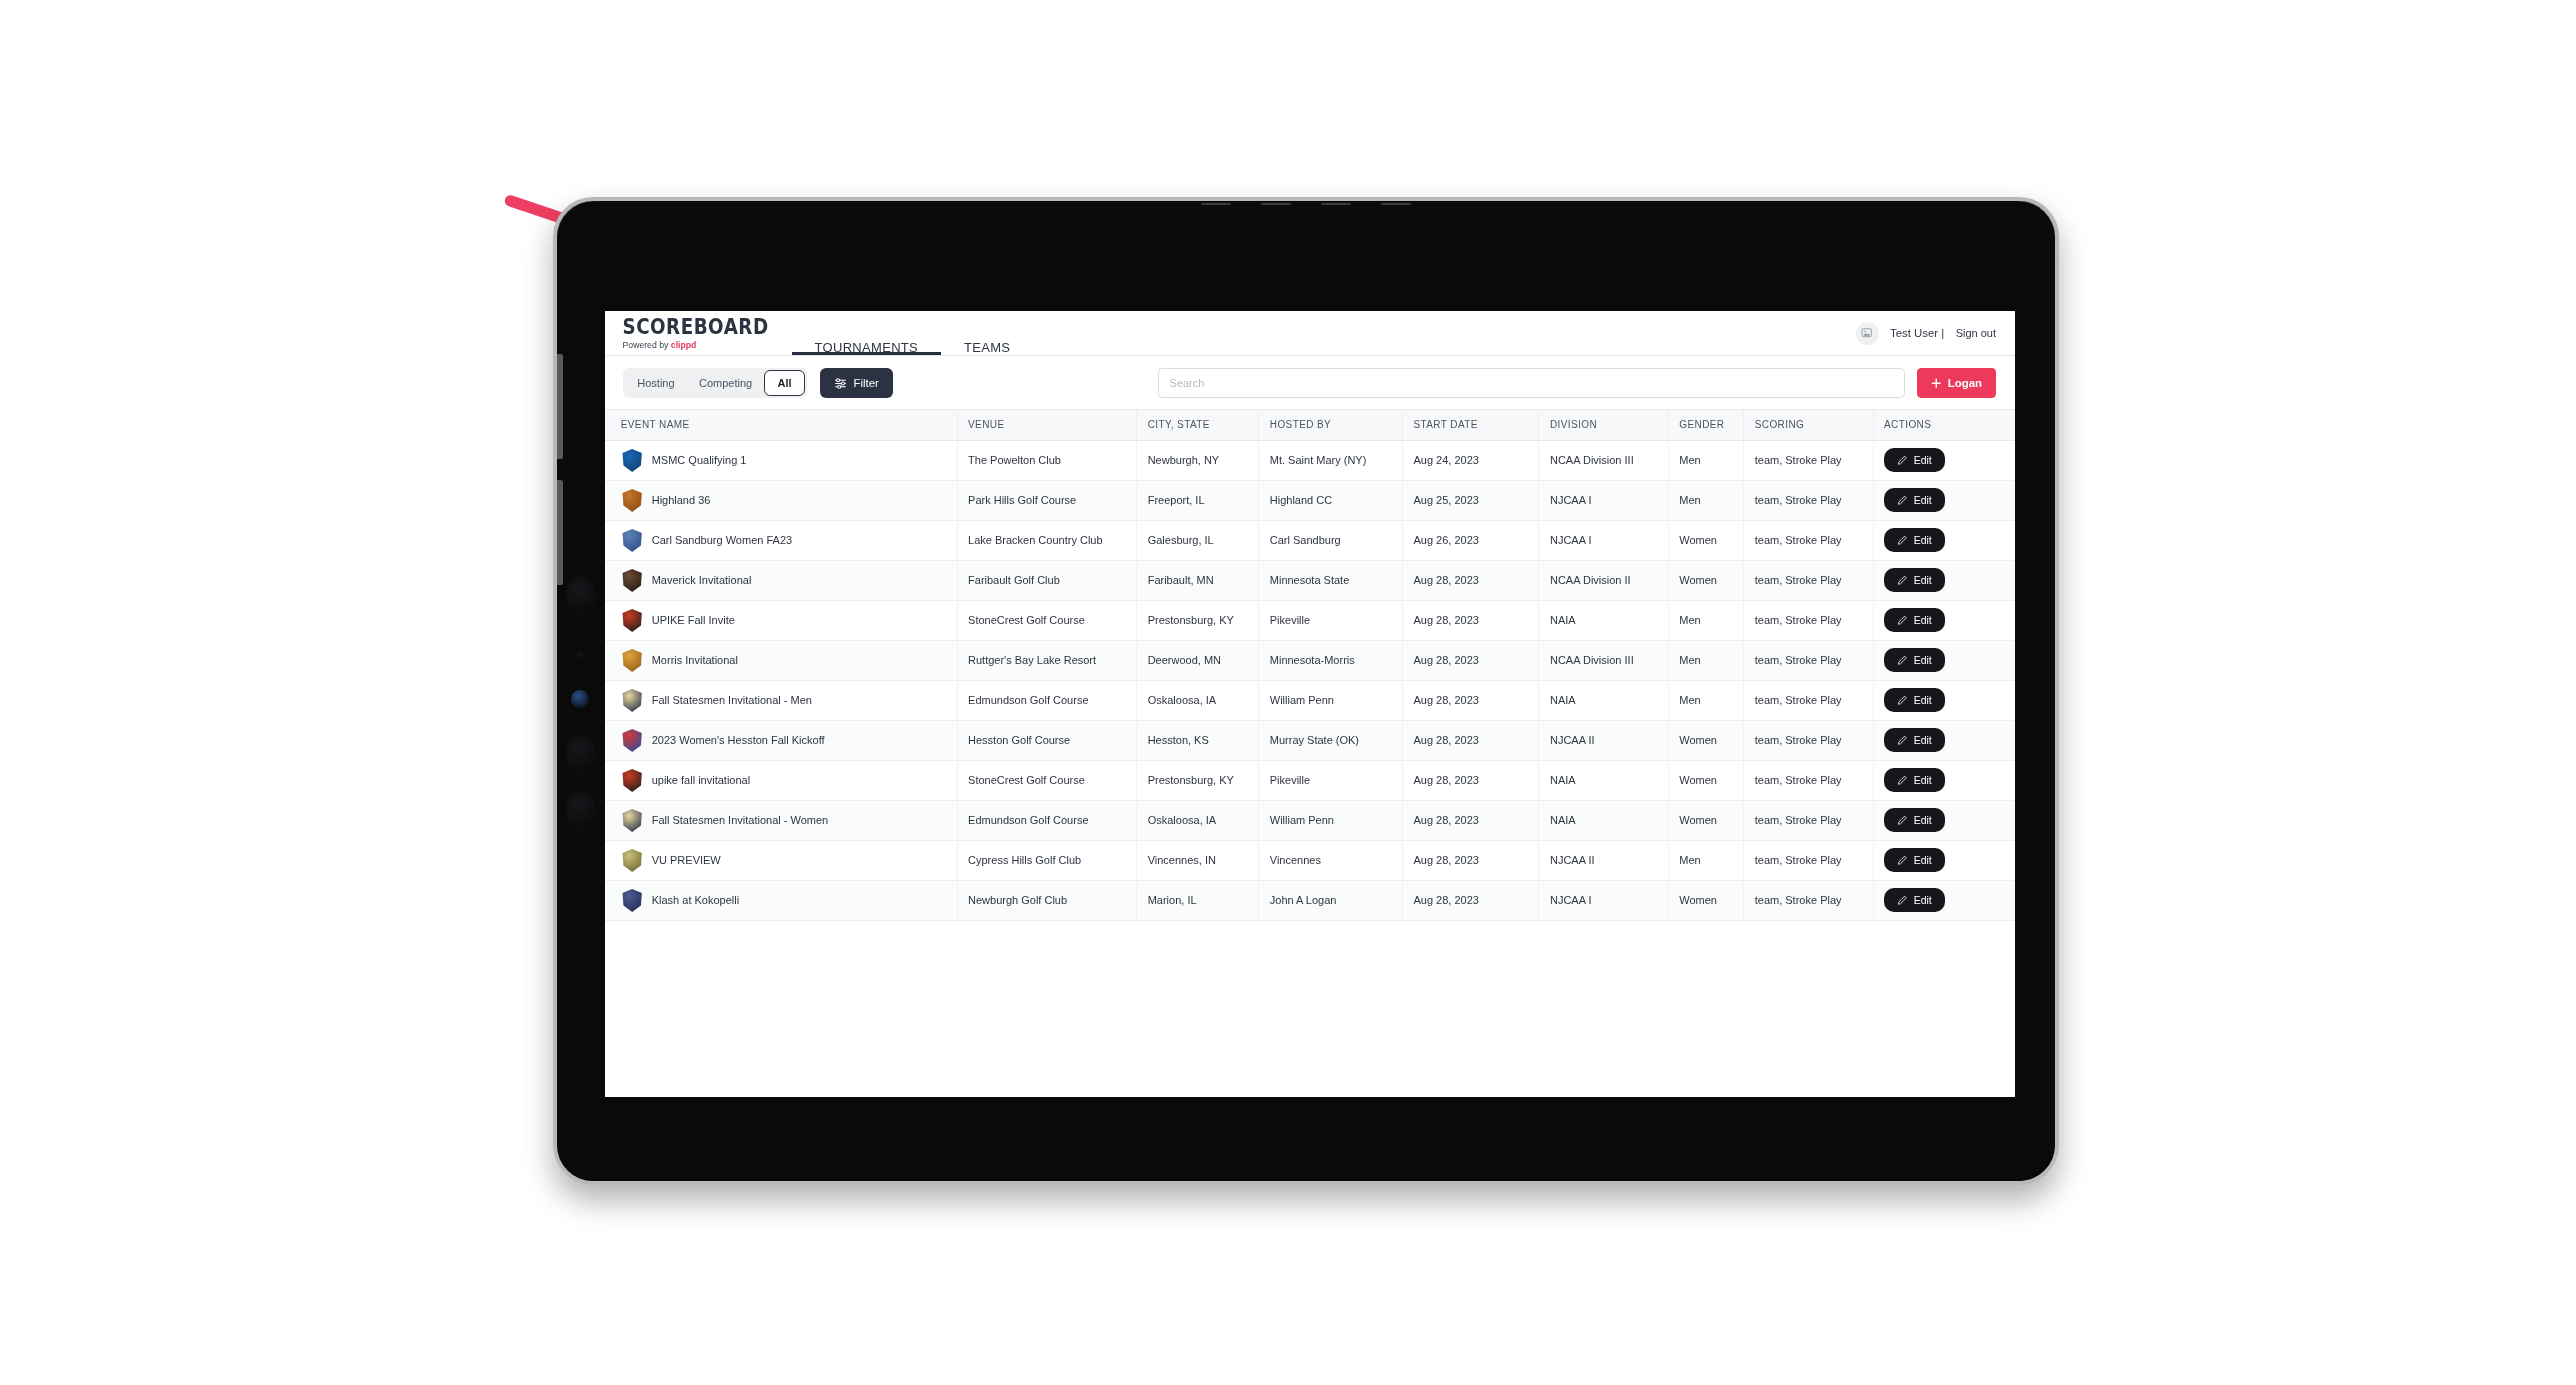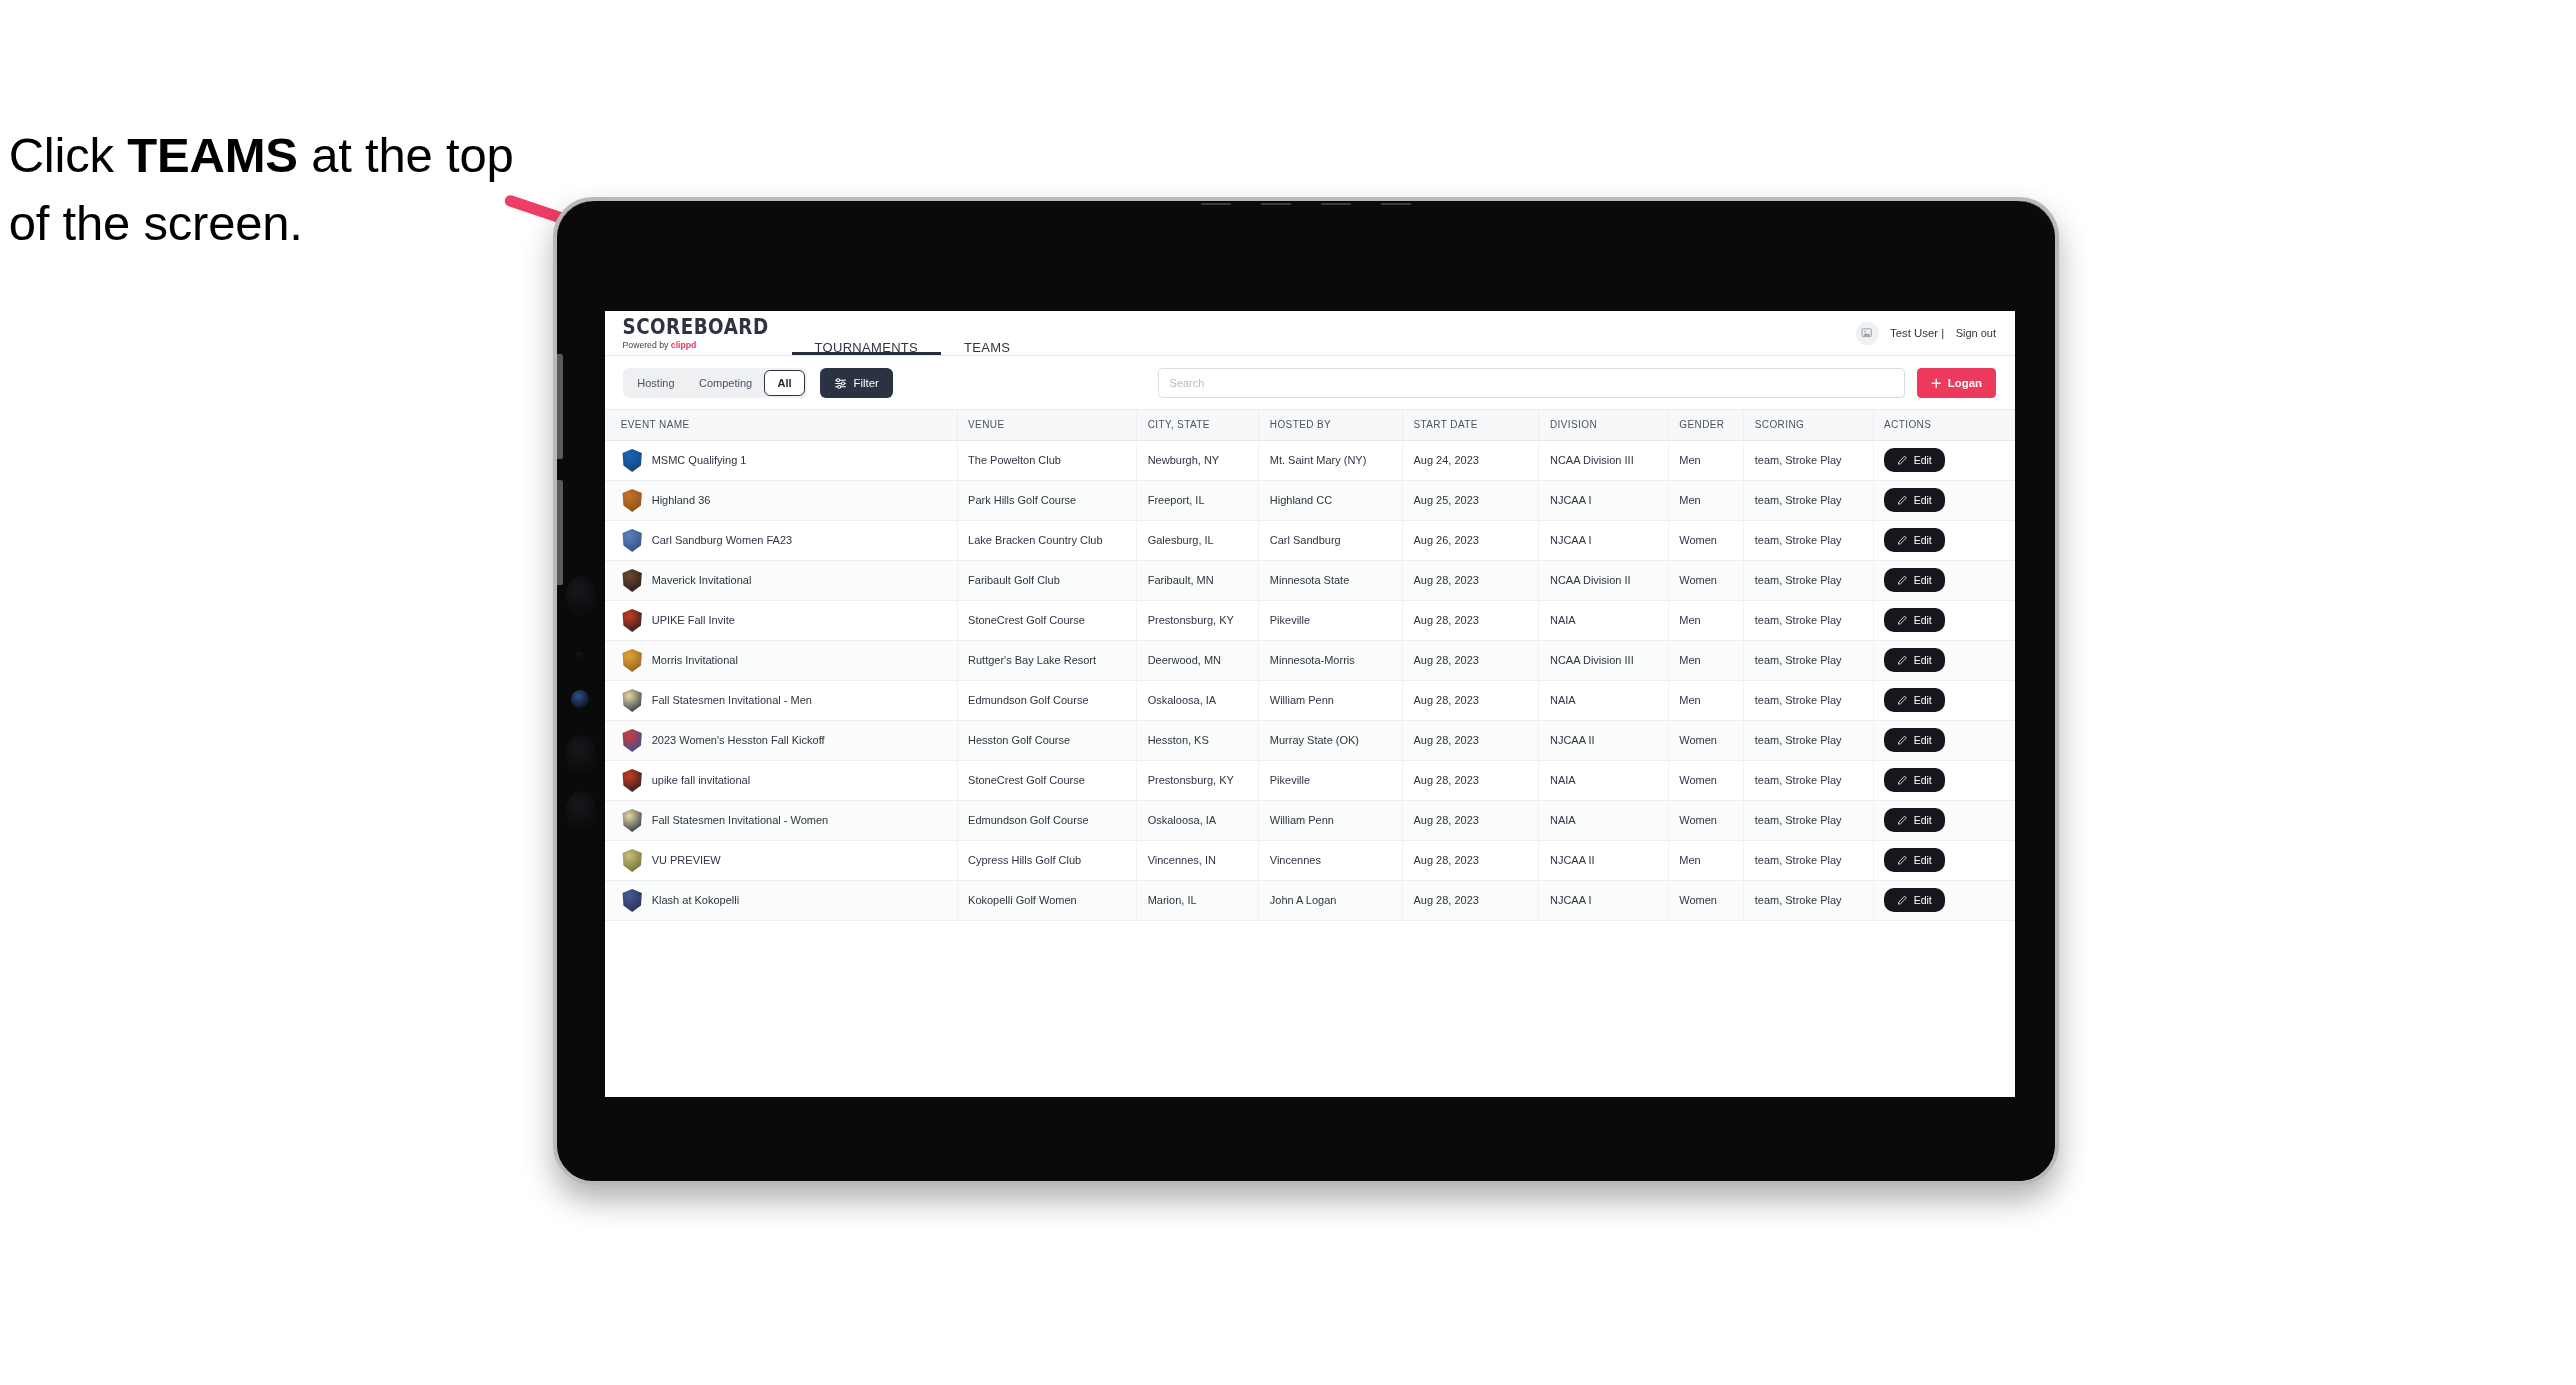--- a/index.html
+++ b/index.html
@@ -206,21 +206,20 @@
   
   col.c1 { width: 196px; } col.c2 { width: 100px; } col.c3 { width: 68px; }
   col.c4 { width: 80px; }  col.c5 { width: 76px; }  col.c6 { width: 72px; }
   col.c7 { width: 42px; }  col.c8 { width: 72px; }  col.c9 { width: 79px; }
 </style>
 </head>
 <body>
 
 <div id="stage">
 
-  <div class="caption"><span>Click </span><b>TEAMS</b><span> at the top of the screen.</span></div>
 
   <svg class="arrow-svg" viewBox="0 0 520 220">
     <line x1="44" y1="40" x2="418" y2="166" stroke="#ef3e63" stroke-width="13" stroke-linecap="round"></line>
     <polygon points="400,120 465,166 398,186 412,162" fill="#ef3e63"></polygon>
     <polygon points="398,122 468,164 396,190" fill="#ef3e63"></polygon>
   </svg>
 
   <div class="tablet">
     <div class="tablet-inner">
       <div class="bezel-speaker">
@@ -562,21 +561,21 @@
                       <span>Edit</span>
                     </button></td>
                 </tr>
                 <tr>
                   <td>
                     <div class="ev-cell">
                       <span class="logo" style="background: radial-gradient(circle at 35% 30%, rgb(74, 90, 147) 0%, rgb(35, 44, 82) 85%); clip-path: polygon(50% 0%, 92% 18%, 88% 72%, 50% 100%, 12% 72%, 8% 18%);"></span>
                       <span>Klash at Kokopelli</span>
                     </div>
                   </td>
-                  <td>Kokopelli Golf Women</td>
+                  <td>Newburgh Golf Club</td>
                   <td>Marion, IL</td>
                   <td>John A Logan</td>
                   <td>Aug 28, 2023</td>
                   <td>NJCAA I</td>
                   <td>Women</td>
                   <td>team, Stroke Play</td>
                   <td><button class="edit-btn">
                       <svg width="10.5" height="10.5" viewBox="0 0 16 16">
                         <path d="M11.5 1.8 L14.2 4.5 L5.4 13.3 L2.2 14 L2.9 10.8 Z" fill="none" stroke="#fff" stroke-width="1.2" stroke-linejoin="round"></path>
                       </svg>

